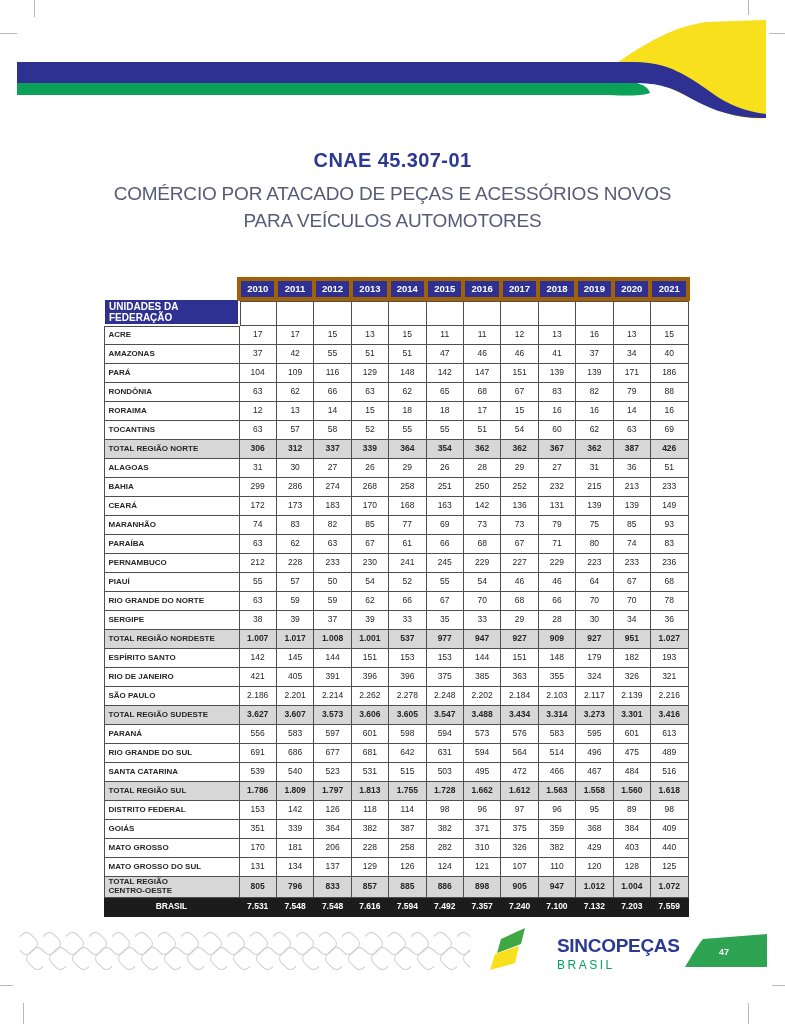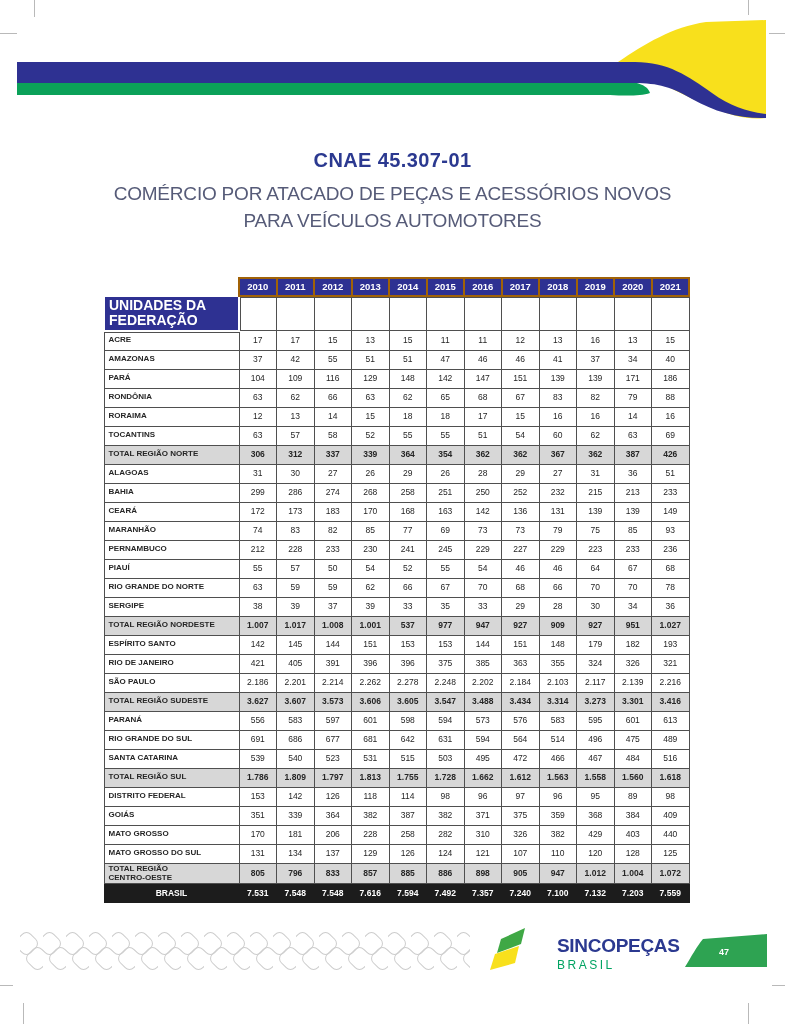--- a/index.html
+++ b/index.html
@@ -17,23 +17,23 @@
   .title-sub{font-size:19px;font-weight:400;color:#565b78;line-height:27px;letter-spacing:-.2px;margin:0;}
   
   .table-wrap{position:absolute;top:277px;left:103px;}
   table{border-collapse:collapse;table-layout:fixed;width:587px;}
   col.c-label{width:135px;}
   th,td{
     border:1px solid #4f4f4f;font-size:8.5px;padding:0;height:16px;
     text-align:center;color:#262626;font-weight:400;line-height:1.1;
   }
   th.label{text-align:left;padding:1px 4px;font-weight:700;font-size:8px;white-space:pre-line;}
-  tr.year-row th{background:#2e3192;color:#ffffff;border:2px solid #a16207;font-weight:700;font-size:9.5px;height:16px;}
+  tr.year-row th{background:#2e3192;color:#ffffff;border:4px solid #a16207;font-weight:700;font-size:9.5px;height:16px;}
   tr.year-row th.corner{background:transparent;border:none;}
-  tr.unit-row th.label{background:#2e3192;color:#ffffff;border:2px solid #ffffff;font-size:14px;height:14px;}
+  tr.unit-row th.label{background:#2e3192;color:#ffffff;border:2px solid #ffffff;font-size:10px;height:14px;}
   tr.unit-row td{height:13px;background:#ffffff;box-shadow:inset 0 1px 0 #4f4f4f;}
   tr.unit-row td.first-val{box-shadow:inset 0 1px 0 #4f4f4f,inset 1px 0 0 #4f4f4f;}
   tr.first-data th.label{box-shadow:inset 0 1px 0 #4f4f4f;}
   tr.total th.label,tr.total td{background:#d7d7d7;font-weight:700;}
   tr.brasil th.label,tr.brasil td{background:#1c1c1c;color:#ffffff;font-weight:700;border-color:#1c1c1c;text-align:center;}
   tr.brasil th.label{font-size:8.5px;}
   
   .chain{position:absolute;left:20px;top:927px;}
   .logo{position:absolute;left:487px;top:921px;width:180px;}
   .logo-icon{position:absolute;left:0;top:2px;}
@@ -265,20 +265,35 @@
           <td>77</td>
           <td>69</td>
           <td>73</td>
           <td>73</td>
           <td>79</td>
           <td>75</td>
           <td>85</td>
           <td>93</td>
         </tr>
         <tr class="state">
+          <th class="label">PARAÍBA</th>
+          <td>63</td>
+          <td>62</td>
+          <td>63</td>
+          <td>67</td>
+          <td>61</td>
+          <td>66</td>
+          <td>68</td>
+          <td>67</td>
+          <td>71</td>
+          <td>80</td>
+          <td>74</td>
+          <td>83</td>
+        </tr>
+        <tr class="state">
           <th class="label">PERNAMBUCO</th>
           <td>212</td>
           <td>228</td>
           <td>233</td>
           <td>230</td>
           <td>241</td>
           <td>245</td>
           <td>229</td>
           <td>227</td>
           <td>229</td>

